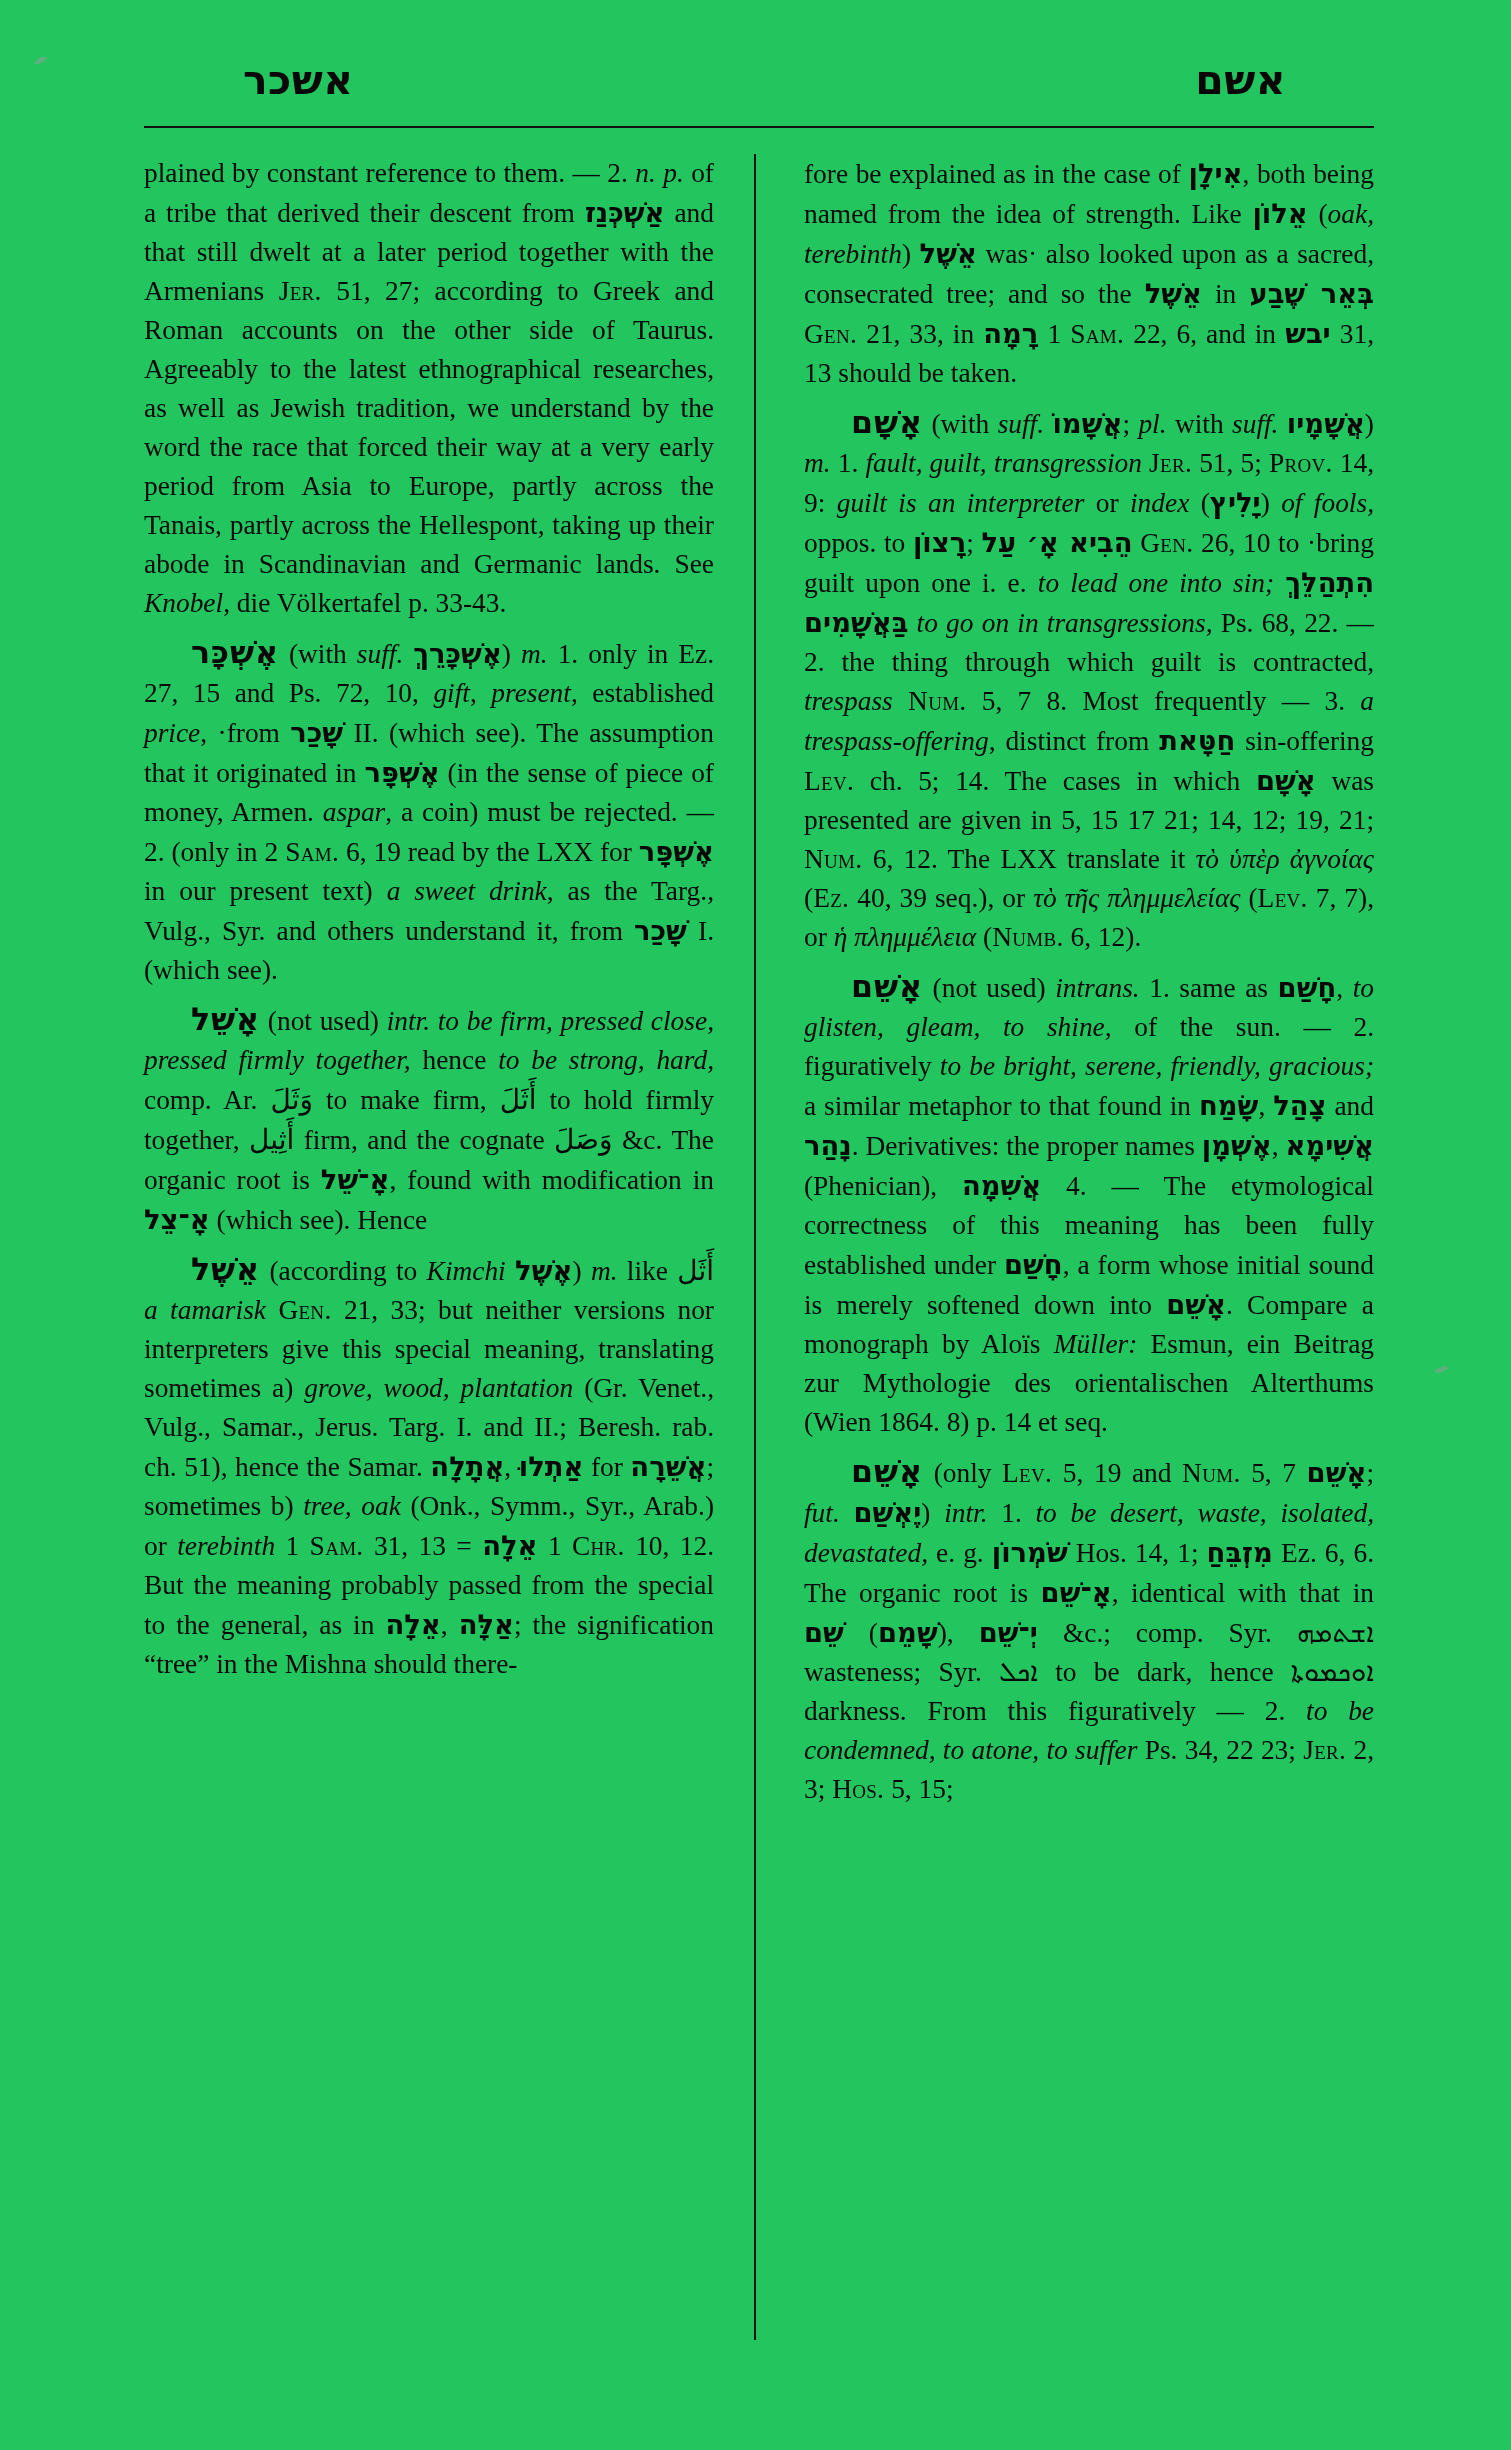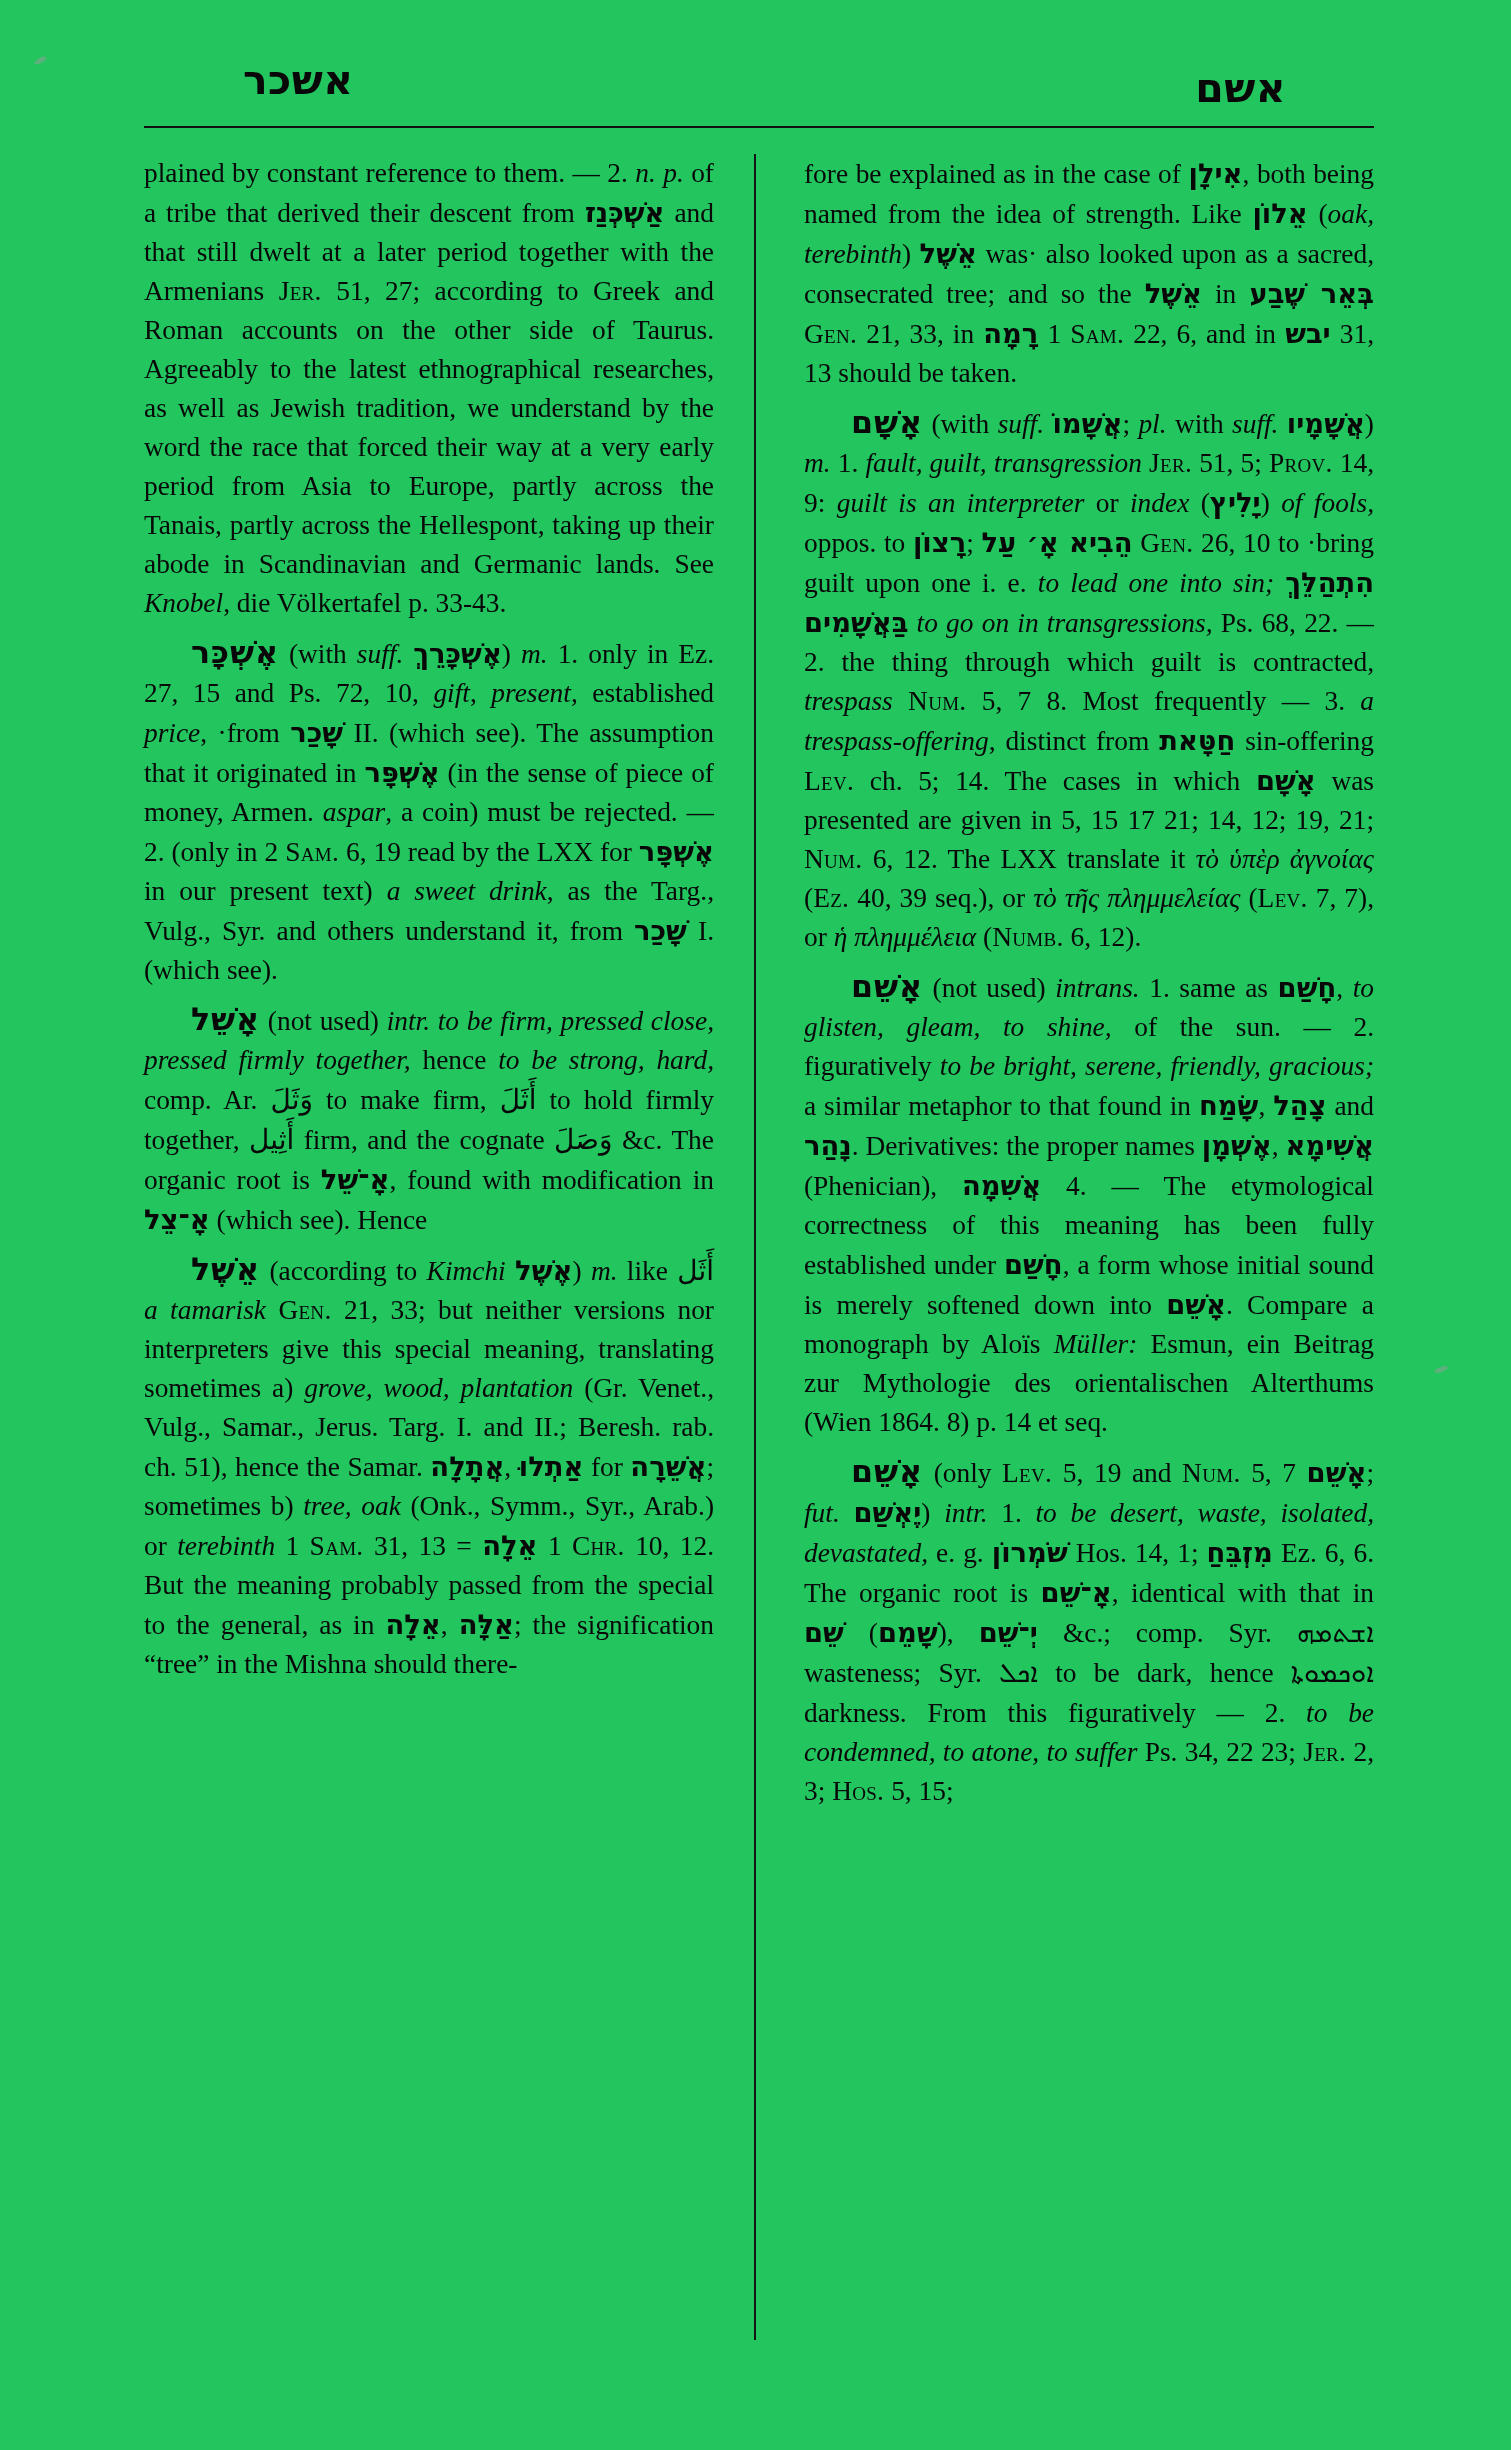--- a/index.html
+++ b/index.html
@@ -10,24 +10,24 @@
     -webkit-font-smoothing:none;
   }
   .page{position:relative;width:1512px;height:2450px;overflow:hidden;background:#22c55e;}
 
   
   .runhead{
     position:absolute;left:144px;top:56px;width:1232px;height:65px;
   }
   .rh-left{position:absolute;left:99px;top:0;font-size:41px;font-weight:700;letter-spacing:0.4px;}
   .rh-page{position:absolute;left:0;right:0;top:3.6px;text-align:center;font-size:40px;font-weight:700;letter-spacing:0.9px;}
-  .rh-right{position:absolute;right:90px;top:8px;font-size:41px;font-weight:700;letter-spacing:0.4px;}
+  .rh-right{position:absolute;right:90px;top:0;font-size:41px;font-weight:700;letter-spacing:0.4px;}
   .heb{font-family:"DejaVu Sans","Liberation Sans",sans-serif;direction:rtl;unicode-bidi:isolate;font-weight:700;}
   .arab{font-family:Liberation Sans, sans-serif;direction:rtl;unicode-bidi:isolate;font-size:1.02em;}
-  .syr{font-family:Liberation Mono, monospace;direction:rtl;unicode-bidi:isolate;font-size:1.0em;}
+  .syr{font-family:Liberation Serif, serif;direction:rtl;unicode-bidi:isolate;font-size:1.0em;}
   .grk{font-style:italic;font-size:1.0em;}
 
   .rule{
     position:absolute;left:144px;top:126px;width:1230px;height:0;
     border-top:2.7px solid #111;
   }
 
   
   .cols{
     position:absolute;left:144px;top:154px;width:1230px;height:2186px;

